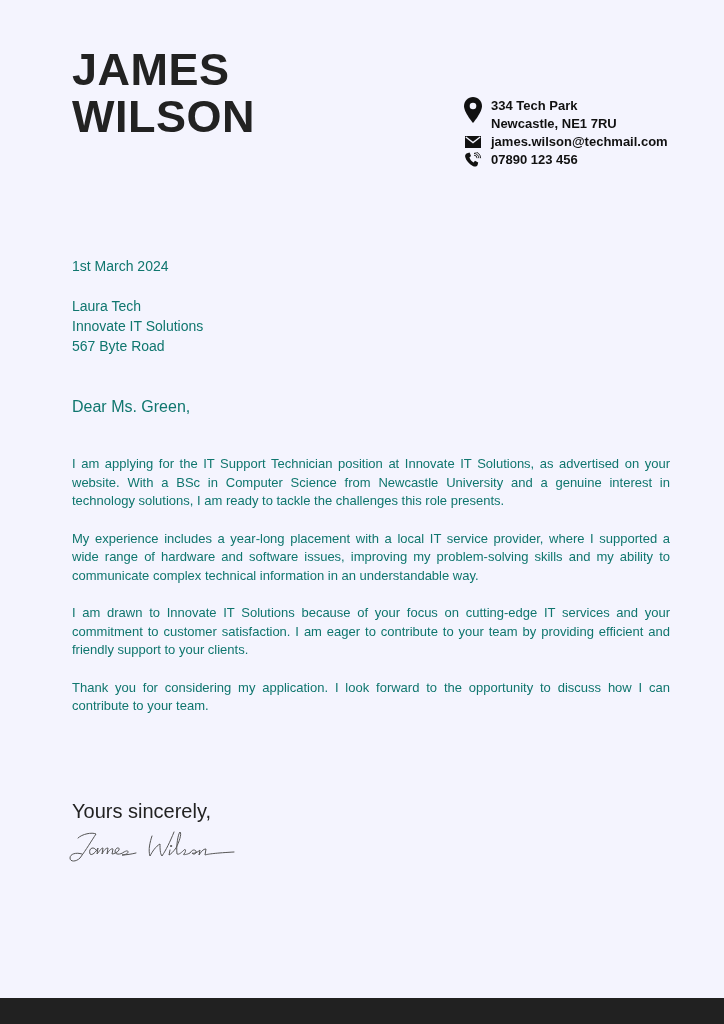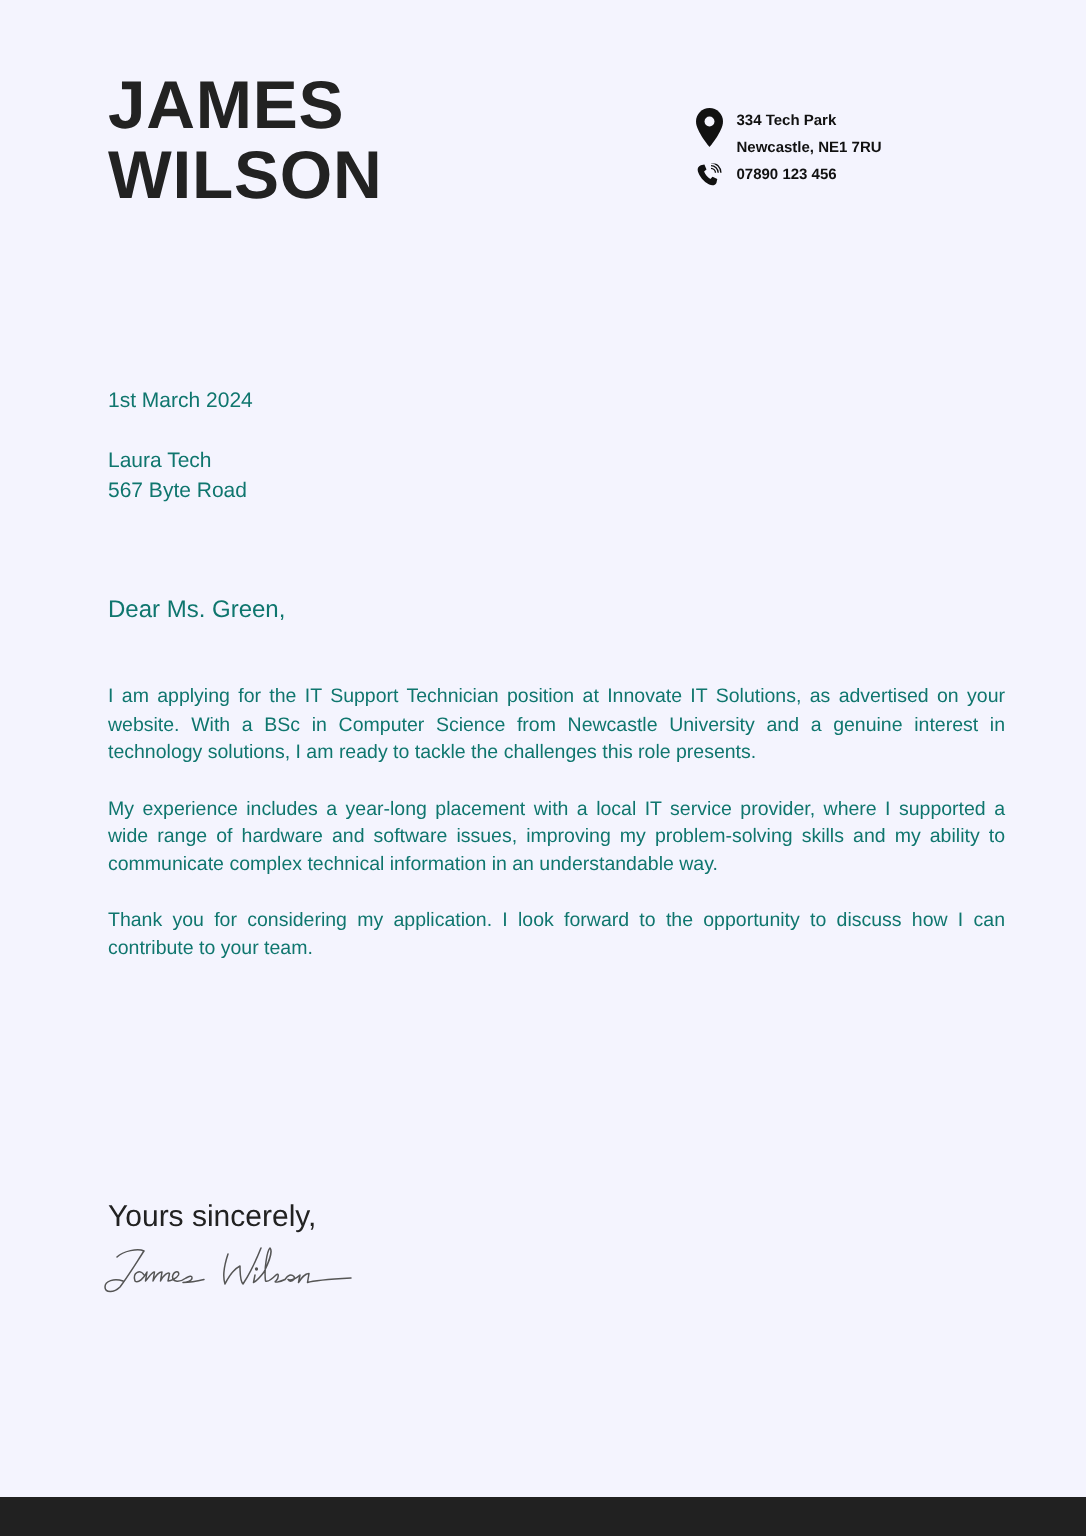--- a/index.html
+++ b/index.html
@@ -23,24 +23,24 @@
       font-weight: bold;
       font-size: 45px;
       line-height: 47px;
       color: #222222;
       letter-spacing: 0.5px;
     }
     .name div { white-space: nowrap; }
     .contact {
       position: absolute;
       left: 462px;
-      top: 72px;
+      top: 97px;
       font-family: "Liberation Sans", sans-serif;
       font-weight: bold;
-      font-size: 10px;
+      font-size: 13px;
       color: #111111;
     }
     .contact-row {
       position: relative;
       height: 18px;
       line-height: 18px;
       padding-left: 29px;
       white-space: nowrap;
     }
     .contact-row .icon {
@@ -126,43 +126,54 @@
       <svg width="18" height="26" viewBox="0 0 18 26">
         <path d="M9 0C4 0 0 4 0 9c0 6.5 9 17 9 17s9-10.5 9-17C18 4 14 0 9 0z" fill="#111"></path>
         <circle cx="9" cy="9" r="3.3" fill="#f4f4fe"></circle>
       </svg>
     </span>
     <span class="line1">334 Tech Park</span>
     <span class="line2">Newcastle, NE1 7RU</span>
   </div>
   <div class="contact-row">
     <span class="icon">
+      <svg width="16" height="12" viewBox="0 0 16 12">
+        <rect x="0" y="0" width="16" height="12" fill="#111"></rect>
+        <path d="M0.8 1 L8 6.5 L15.2 1" fill="none" stroke="#f4f4fe" stroke-width="1.4"></path>
+      </svg>
+    </span>
+    <span>james.wilson@techmail.com</span>
+  </div>
+  <div class="contact-row">
+    <span class="icon">
       <svg width="18" height="16" viewBox="0 0 18 16">
         <path d="M3.2 1.2 L5.6 0.6 L7 4 L5.4 5.4 C6.2 7.6 7.6 9.2 9.6 10.4 L11 8.8 L14.2 10.4 L13.6 13 C12.8 14.6 10.8 15 8.8 14 C5 12 2.2 8.6 1.2 5 C0.8 3.2 1.6 1.8 3.2 1.2 Z" fill="#111"></path>
         <path d="M10 3.2 A3 3 0 0 1 13 6.2" fill="none" stroke="#111" stroke-width="0.9"></path>
         <path d="M10 1.4 A4.8 4.8 0 0 1 14.8 6.2" fill="none" stroke="#111" stroke-width="0.9"></path>
         <path d="M10 -0.4 A6.6 6.6 0 0 1 16.6 6.2" fill="none" stroke="#111" stroke-width="0.9"></path>
       </svg>
     </span>
     <span>07890 123 456</span>
   </div>
 </div>
 
 <div class="body-text date">1st March 2024</div>
 
 <div class="body-text recipient">
   <div>Laura Tech</div>
+  <div>Innovate IT Solutions</div>
   <div>567 Byte Road</div>
 </div>
 
 <div class="body-text greeting">Dear Ms. Green,</div>
 
 <div class="body-text paragraphs">
   <p>I am applying for the IT Support Technician position at Innovate IT Solutions, as advertised on your website. With a BSc in Computer Science from Newcastle University and a genuine interest in technology solutions, I am ready to tackle the challenges this role presents.</p>
   <p>My experience includes a year-long placement with a local IT service provider, where I supported a wide range of hardware and software issues, improving my problem-solving skills and my ability to communicate complex technical information in an understandable way.</p>
+  <p>I am drawn to Innovate IT Solutions because of your focus on cutting-edge IT services and your commitment to customer satisfaction. I am eager to contribute to your team by providing efficient and friendly support to your clients.</p>
   <p>Thank you for considering my application. I look forward to the opportunity to discuss how I can contribute to your team.</p>
 </div>
 
 <div class="body-text closing">Yours sincerely,</div>
 
 <div class="signature">
   <svg width="175" height="42" viewBox="0 0 175 42">
     <g fill="none" stroke="#555" stroke-width="1" stroke-linecap="round" stroke-linejoin="round">
 
       <path d="M12 14 C16 10, 26 8, 30 10 C26 16, 20 26, 14 34 C10 38, 4 38, 4 34 C4 30, 10 28, 16 30"></path>

